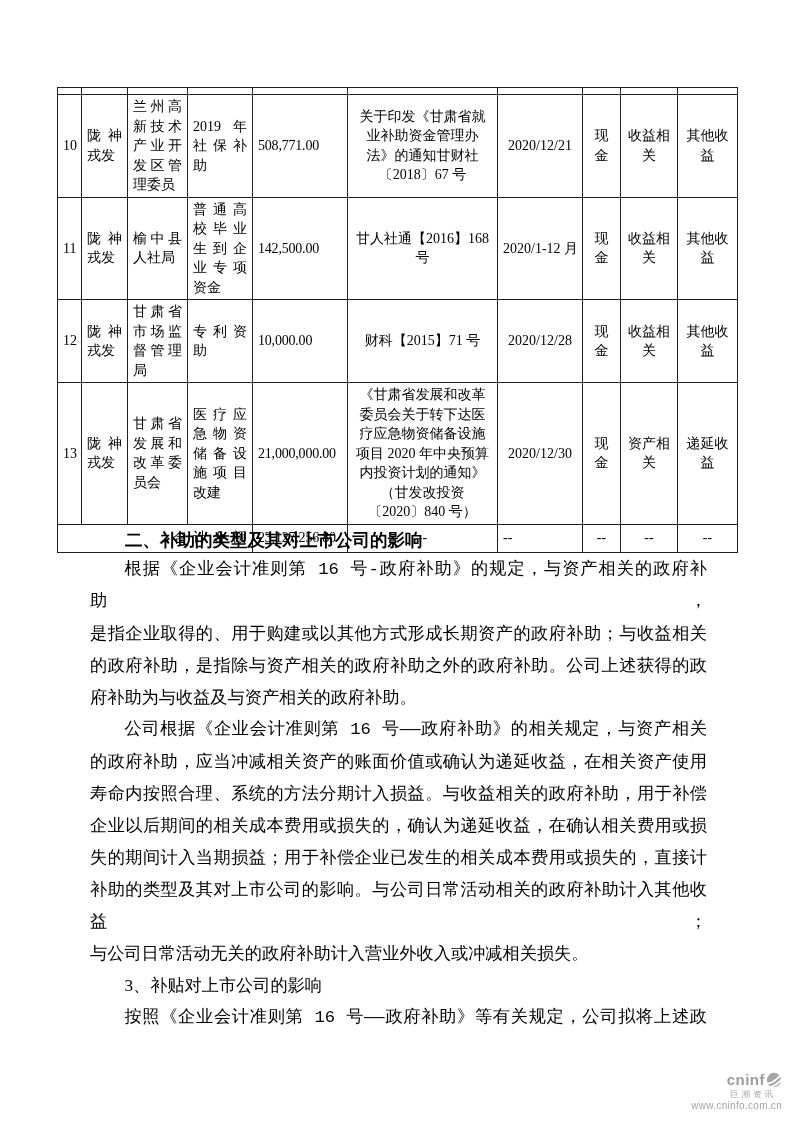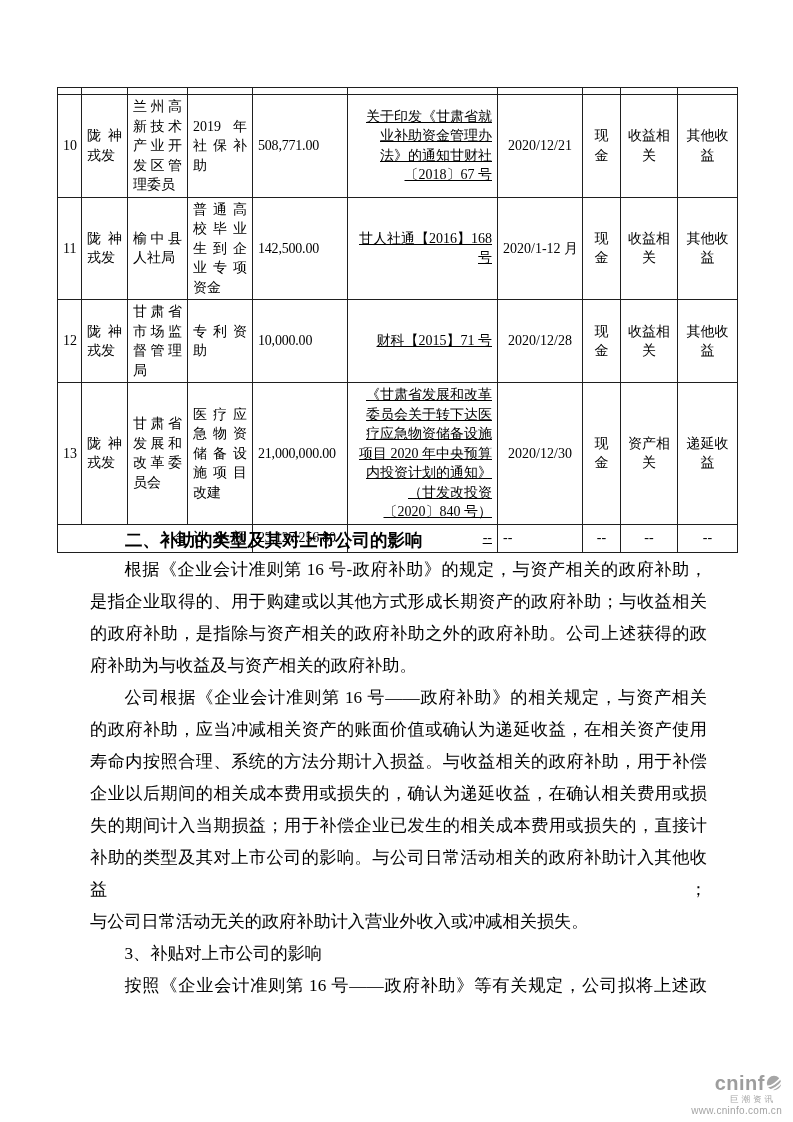--- a/index.html
+++ b/index.html
@@ -28,21 +28,21 @@
     vertical-align:middle;
     padding:2px 5px;
     overflow:hidden;
   }
   tr.stub td{height:6px;padding:0;}
   td.c-num{text-align:right;padding:0;}
   td.c-comp{text-align:justify;text-justify:inter-ideograph;margin-top:24px;}
   td.c-grant{text-align:justify;text-justify:inter-ideograph;}
   td.c-proj{text-align:justify;text-justify:inter-ideograph;padding:2px 4px;}
   td.c-amt{text-align:left;white-space:nowrap;padding:0 4px;letter-spacing:-0.2px;}
-  td.c-doc{text-align:right;padding:3px 5px;text-decoration:underline;}
+  td.c-doc{text-align:center;padding:3px 5px;}
   td.c-date{text-align:center;white-space:nowrap;padding:0 2px;}
   td.c-form{text-align:center;padding:0 11px;}
   td.c-type{text-align:center;padding:0 4px;}
   td.c-subj{text-align:center;padding:0 4px;}
   td.c-totlabel{text-align:right;padding:0 6px;letter-spacing:1px;}
 
   
   .body-text{
     position:absolute;left:90px;top:526px;width:617px;
     font-size:17.2px;
@@ -50,38 +50,38 @@
   .body-text .heading{
     font-family:"Liberation Sans","DejaVu Sans",sans-serif;
     font-weight:bold;
     font-size:17.5px;
     line-height:28px;
     text-indent:2em;
     white-space:nowrap;
   }
   .body-text .line{line-height:32px;text-align:left;}
   .body-text .sub{text-indent:2em;}
-  .body-text .indent{text-indent:2em;}
+  .body-text .indent{text-indent:2em;font-family:Liberation Mono, monospace;}
   .body-text .fill{
     text-align:justify;
     text-align-last:justify;
     text-justify:inter-ideograph;
   }
 
   
   .logo{
     position:absolute;right:11px;top:1072px;
     text-align:right;
     color:#a3a3a3;
     font-family:"Liberation Sans","DejaVu Sans",sans-serif;
     line-height:1.1;
   }
   .logo-row{display:flex;align-items:center;justify-content:flex-end;gap:1px;}
   .logo-brand{
-    font-weight:bold;font-size:20px;letter-spacing:0.5px;color:#9d9d9d;
+    font-weight:bold;font-size:15px;letter-spacing:0.5px;color:#9d9d9d;
   }
   .logo-swirl{width:16px;height:16px;display:block;}
   .logo-cn{font-size:8.5px;letter-spacing:3px;margin-top:1px;margin-right:6px;}
   .logo-url{font-size:10px;letter-spacing:0.3px;margin-top:1px;}
 </style>
 </head>
 <body>
 
 <div class="page">
 

